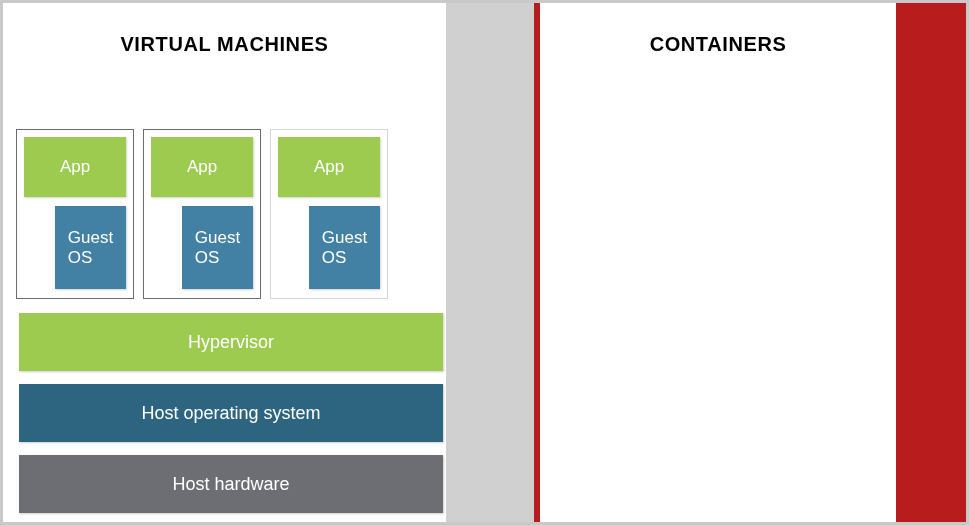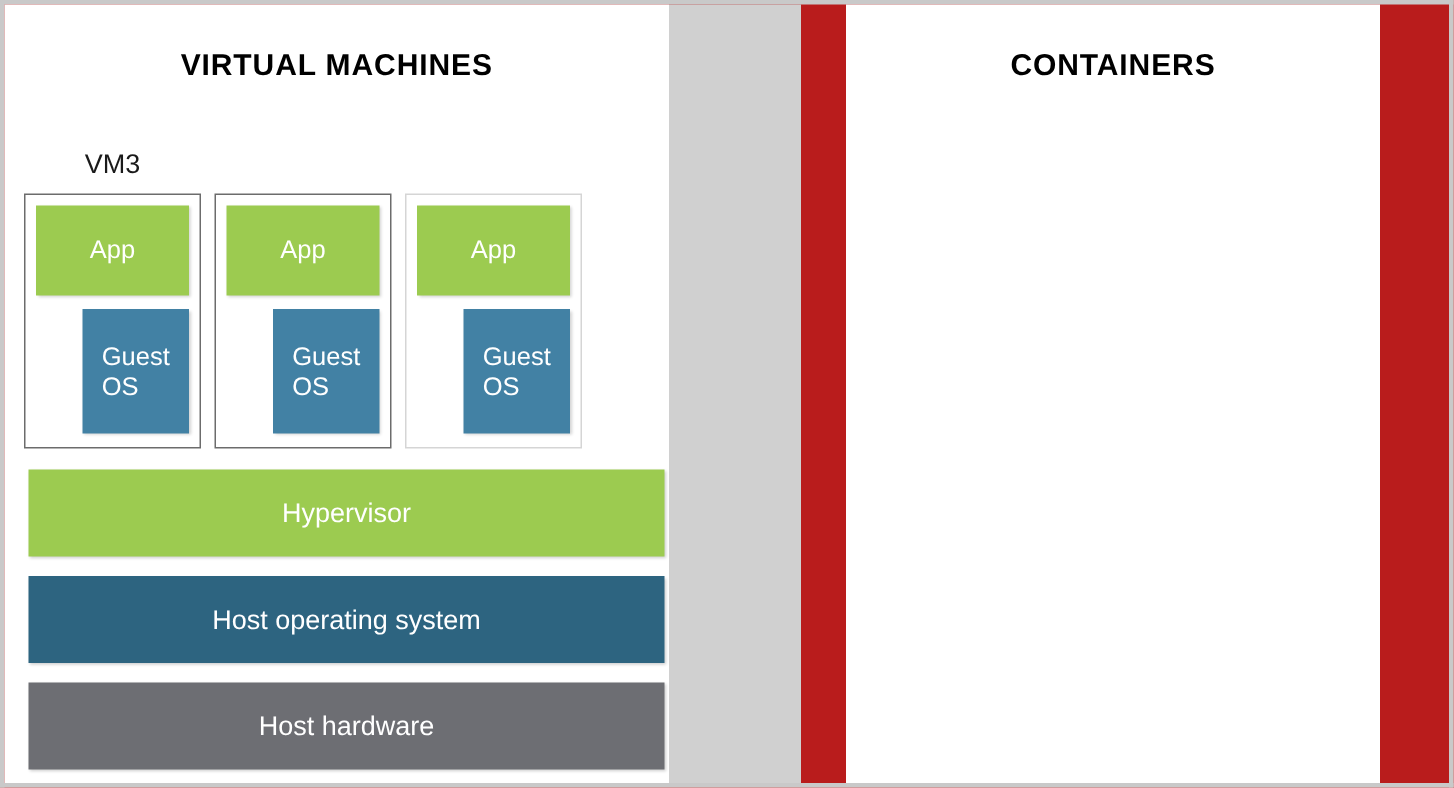--- a/index.html
+++ b/index.html
@@ -42,21 +42,21 @@
     background: #d0d0d0;
   }
 
   .panel {
     position: absolute;
     top: 3px;
     height: 519px;
     background: #ffffff;
   }
   .panel-left  { left: 3px;   width: 443px; }
-  .panel-right { left: 564px; width: 356px; }
+  .panel-right { left: 540px; width: 356px; }
 
   .panel-title {
     position: absolute;
     top: 30px;
     width: 100%;
     text-align: center;
     font-size: 20px;
     font-weight: bold;
     letter-spacing: 0.6px;
     color: #000000;
@@ -156,21 +156,20 @@
   <div class="frame-edge frame-right"></div>
   <div class="frame-edge frame-bottom"></div>
 
   <div class="divider"></div>
 
   <div class="panel panel-left">
 
     <div class="panel-title">VIRTUAL MACHINES</div>
 
     <div class="vm-labels">
-      <div class="vm-label">VM3</div>
     </div>
 
     <div class="vm-row">
 
       <div class="vm-box">
         <div class="tile tile-app">App</div>
         <div class="tile tile-guest">Guest<br>OS</div>
       </div>
 
       <div class="vm-box">

